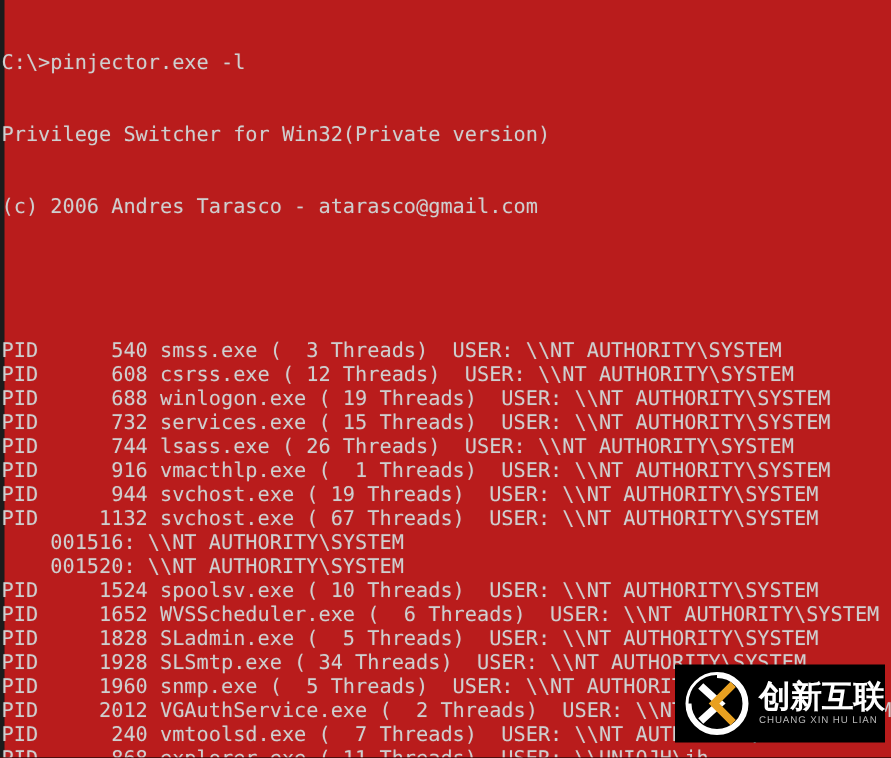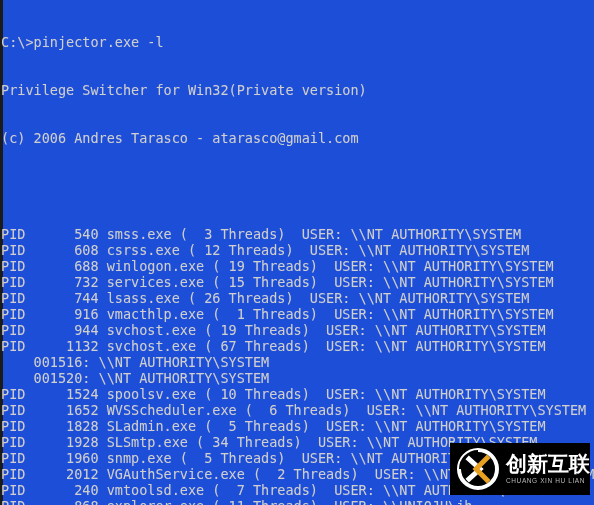--- a/index.html
+++ b/index.html
@@ -5,21 +5,21 @@
 <style>
   html, body {
     margin: 0;
     padding: 0;
     background: #000000;
   }
   #console {
     position: relative;
     width: 594px;
     height: 505px;
-    background: #1d4ed8;
+    background: #b91c1c;
     overflow: hidden;
     font-family: "DejaVu Sans Mono", "Liberation Mono", monospace;
     font-size: 13.5px;
     line-height: 16px;
     color: #c8c8c8;
     -webkit-font-smoothing: none;
   }
   
   #left-band {
     position: absolute;

